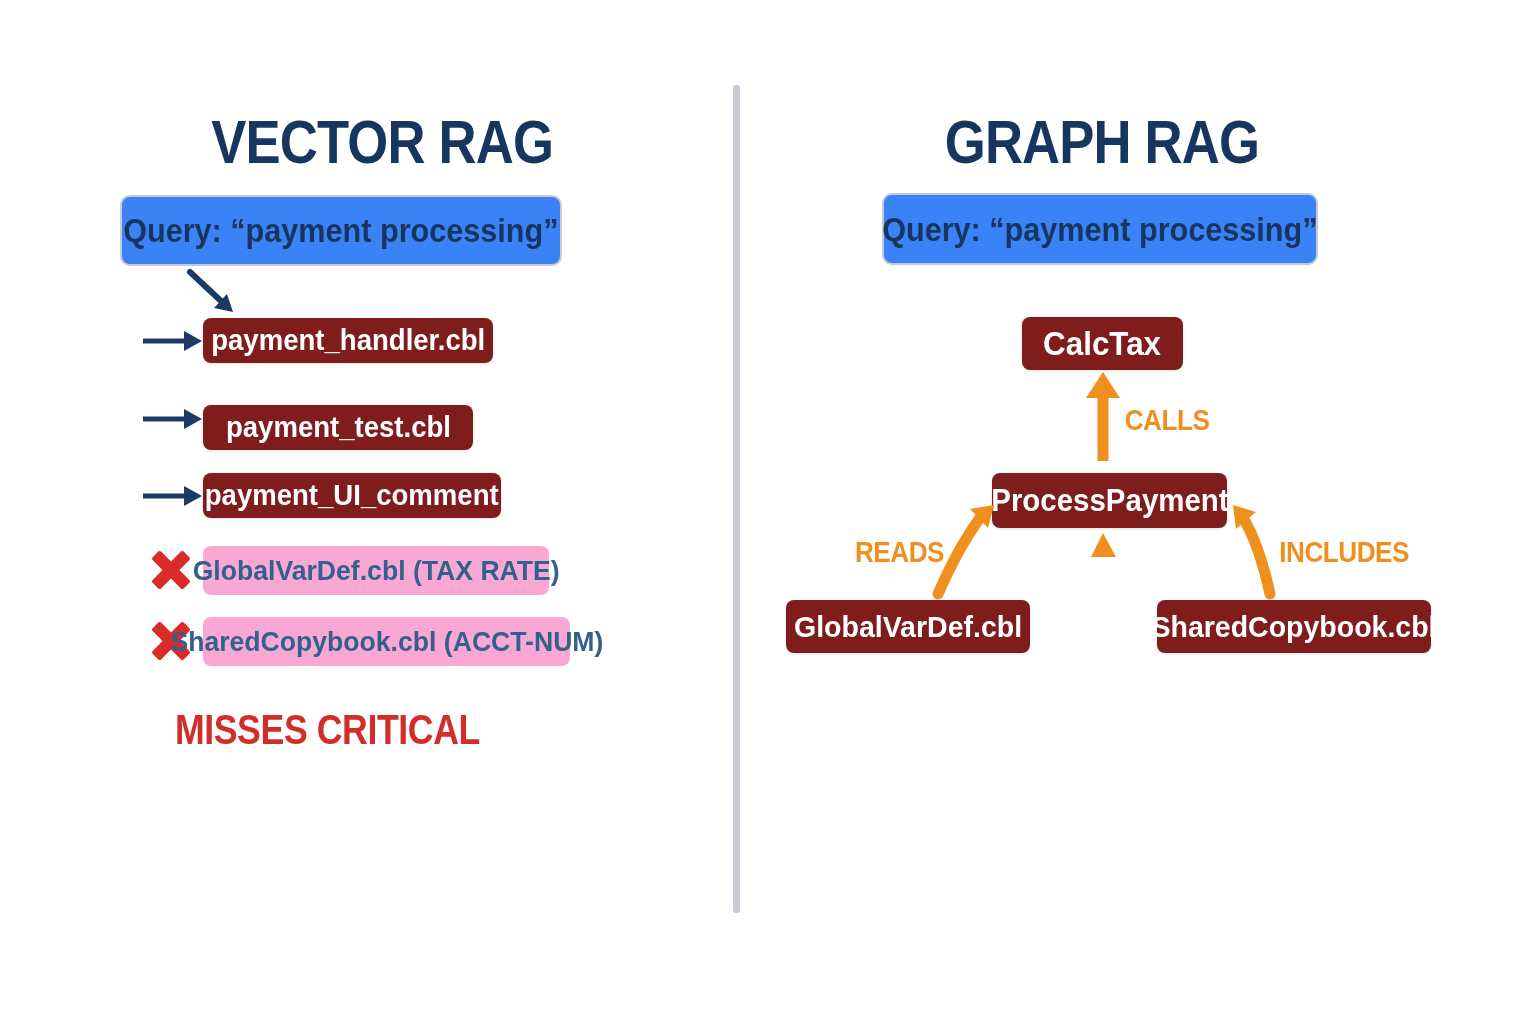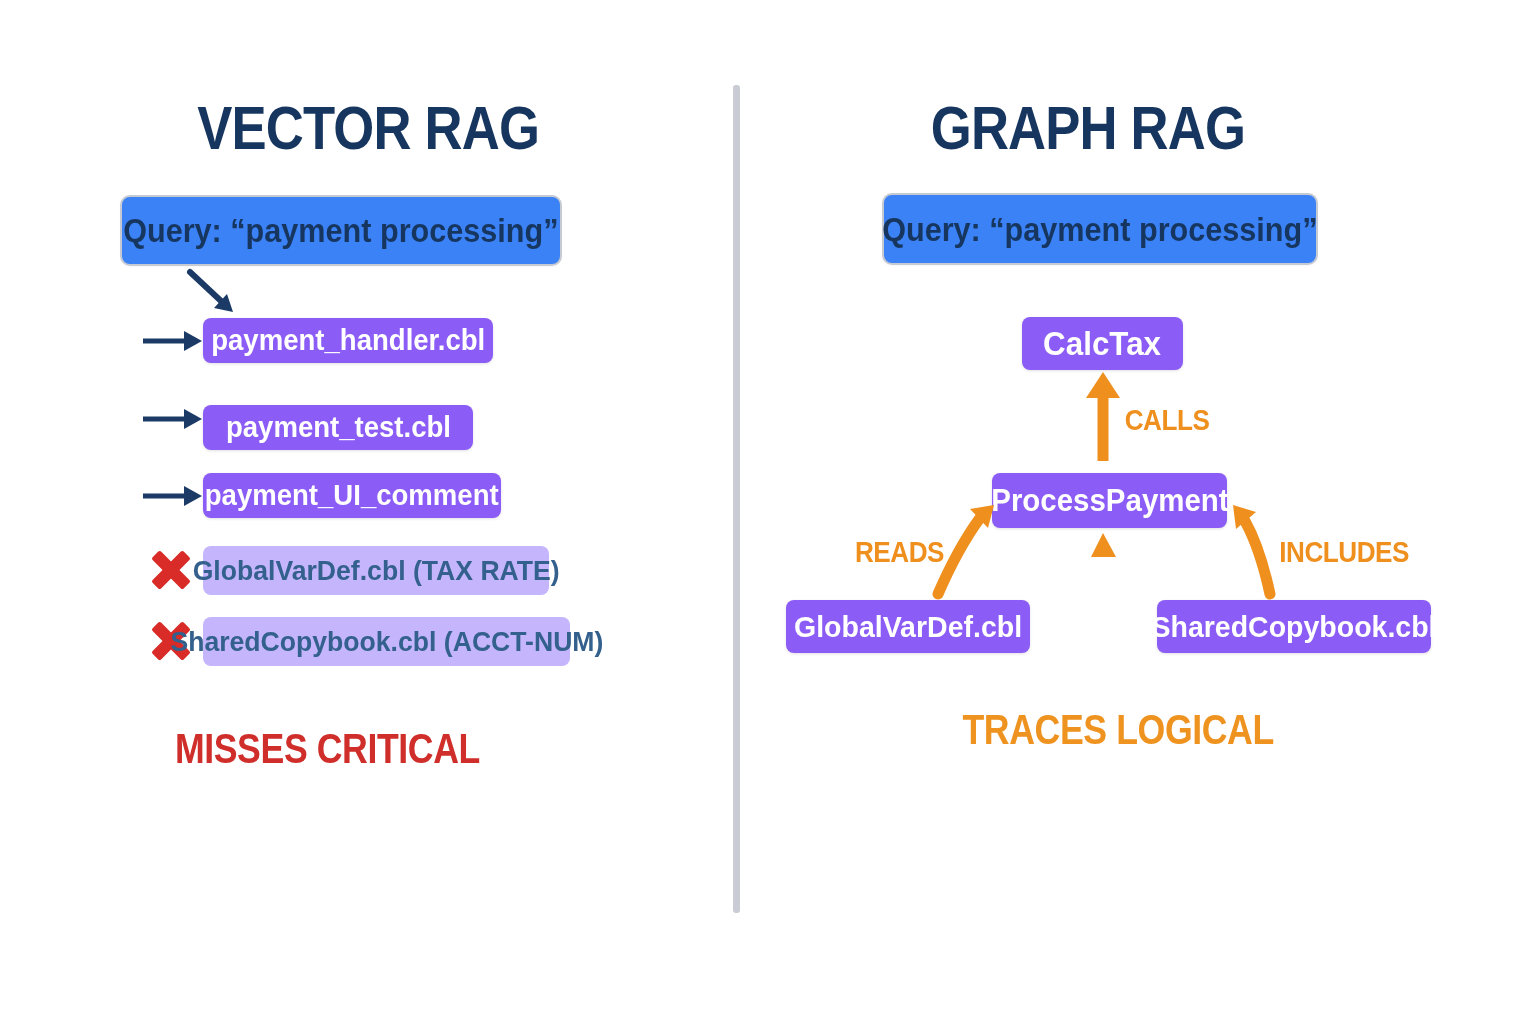--- a/index.html
+++ b/index.html
@@ -11,21 +11,21 @@
   }
   .canvas { position: relative; width: 1536px; height: 1024px; }
 
   .divider {
     position: absolute; left: 733px; top: 85px;
     width: 7px; height: 828px;
     background: #c9ccd5; border-radius: 3px;
   }
 
   .title {
-    position: absolute; margin: 2px;
+    position: absolute; margin: 16px;
     text-align: center;
     color: #16365f;
     font-size: 62px; font-weight: 700;
     letter-spacing: -1px;
     white-space: nowrap;
   }
   .cond { display: inline-block; transform: scaleX(0.85); transform-origin: center; }
   .cond90 { display: inline-block; transform: scaleX(0.9); transform-origin: center; }
   .cond95 { display: inline-block; transform: scaleX(0.95); transform-origin: center; }
 
@@ -35,33 +35,33 @@
     border: 2px solid #c5cad3;
     border-radius: 10px;
     display: flex; align-items: center; justify-content: center;
     color: #16365f; font-size: 34px; font-weight: 700;
     white-space: nowrap;
     box-shadow: 0 1px 2px rgba(0,0,0,0.04);
   }
 
   .teal-box {
     position: absolute;
-    background: #8b5cf6;
+    background: #7f1d1d;
     border-radius: 8px;
     display: flex; align-items: center; justify-content: center;
     color: #ffffff; font-weight: 700;
     white-space: nowrap;
     box-shadow: 0 1px 3px rgba(0,0,0,0.12);
   }
   .result-box { font-size: 29px; }
   .node-box { font-size: 31px; }
 
   .gray-box {
     position: absolute;
-    background: #c4b5fd;
+    background: #f9a8d4;
     border-radius: 8px;
     display: flex; align-items: center; justify-content: center;
     color: #33608c; font-size: 28px; font-weight: 700;
     white-space: nowrap;
   }
 
   .xmark { position: absolute; width: 44px; height: 44px; }
   .xbar {
     position: absolute; left: 0; top: 16px;
     width: 44px; height: 12px;
@@ -129,21 +129,21 @@
     </div>
 
     <div class="xmark" style="left:149px; top:619px;">
       <span class="xbar a"></span>
       <span class="xbar b"></span>
     </div>
     <div class="gray-box" style="left:203px; top:617px; width:367px; height:49px;">
       <span class="cond95">SharedCopybook.cbl (ACCT-NUM)</span>
     </div>
 
-    <div class="caption red" style="left:60px; top:705px; width:535px;margin-top:19px;">
+    <div class="caption red" style="left:60px; top:705px; width:535px;">
       <div><span class="cond">MISSES CRITICAL</span></div>
     </div>
 
   </section>
 
   <section>
 
     <h1 class="title" style="left:740px; top:90px; width:692px;">
       <span class="cond">GRAPH RAG</span>
     </h1>
@@ -174,21 +174,20 @@
 
     <div class="edge-label" style="left:850px; top:536px; width:95px; text-align:right;">
       <span class="cond90">READS</span>
     </div>
 
     <div class="edge-label" style="left:1272px; top:536px;">
       <span class="cond90">INCLUDES</span>
     </div>
 
     <div class="caption orange" style="left:850px; top:705px; width:536px;">
-      <div><span class="cond">TRACES LOGICAL</span></div>
     </div>
 
   </section>
 
   <svg class="overlay" width="1536" height="1024" viewBox="0 0 1536 1024">
 
     <g>
       <path d="M190 272 L221 301" stroke="#1b3a66" stroke-width="6" fill="none" stroke-linecap="round"></path>
       <polygon points="233,312 214,308 227,294" fill="#1b3a66"></polygon>
     </g>

